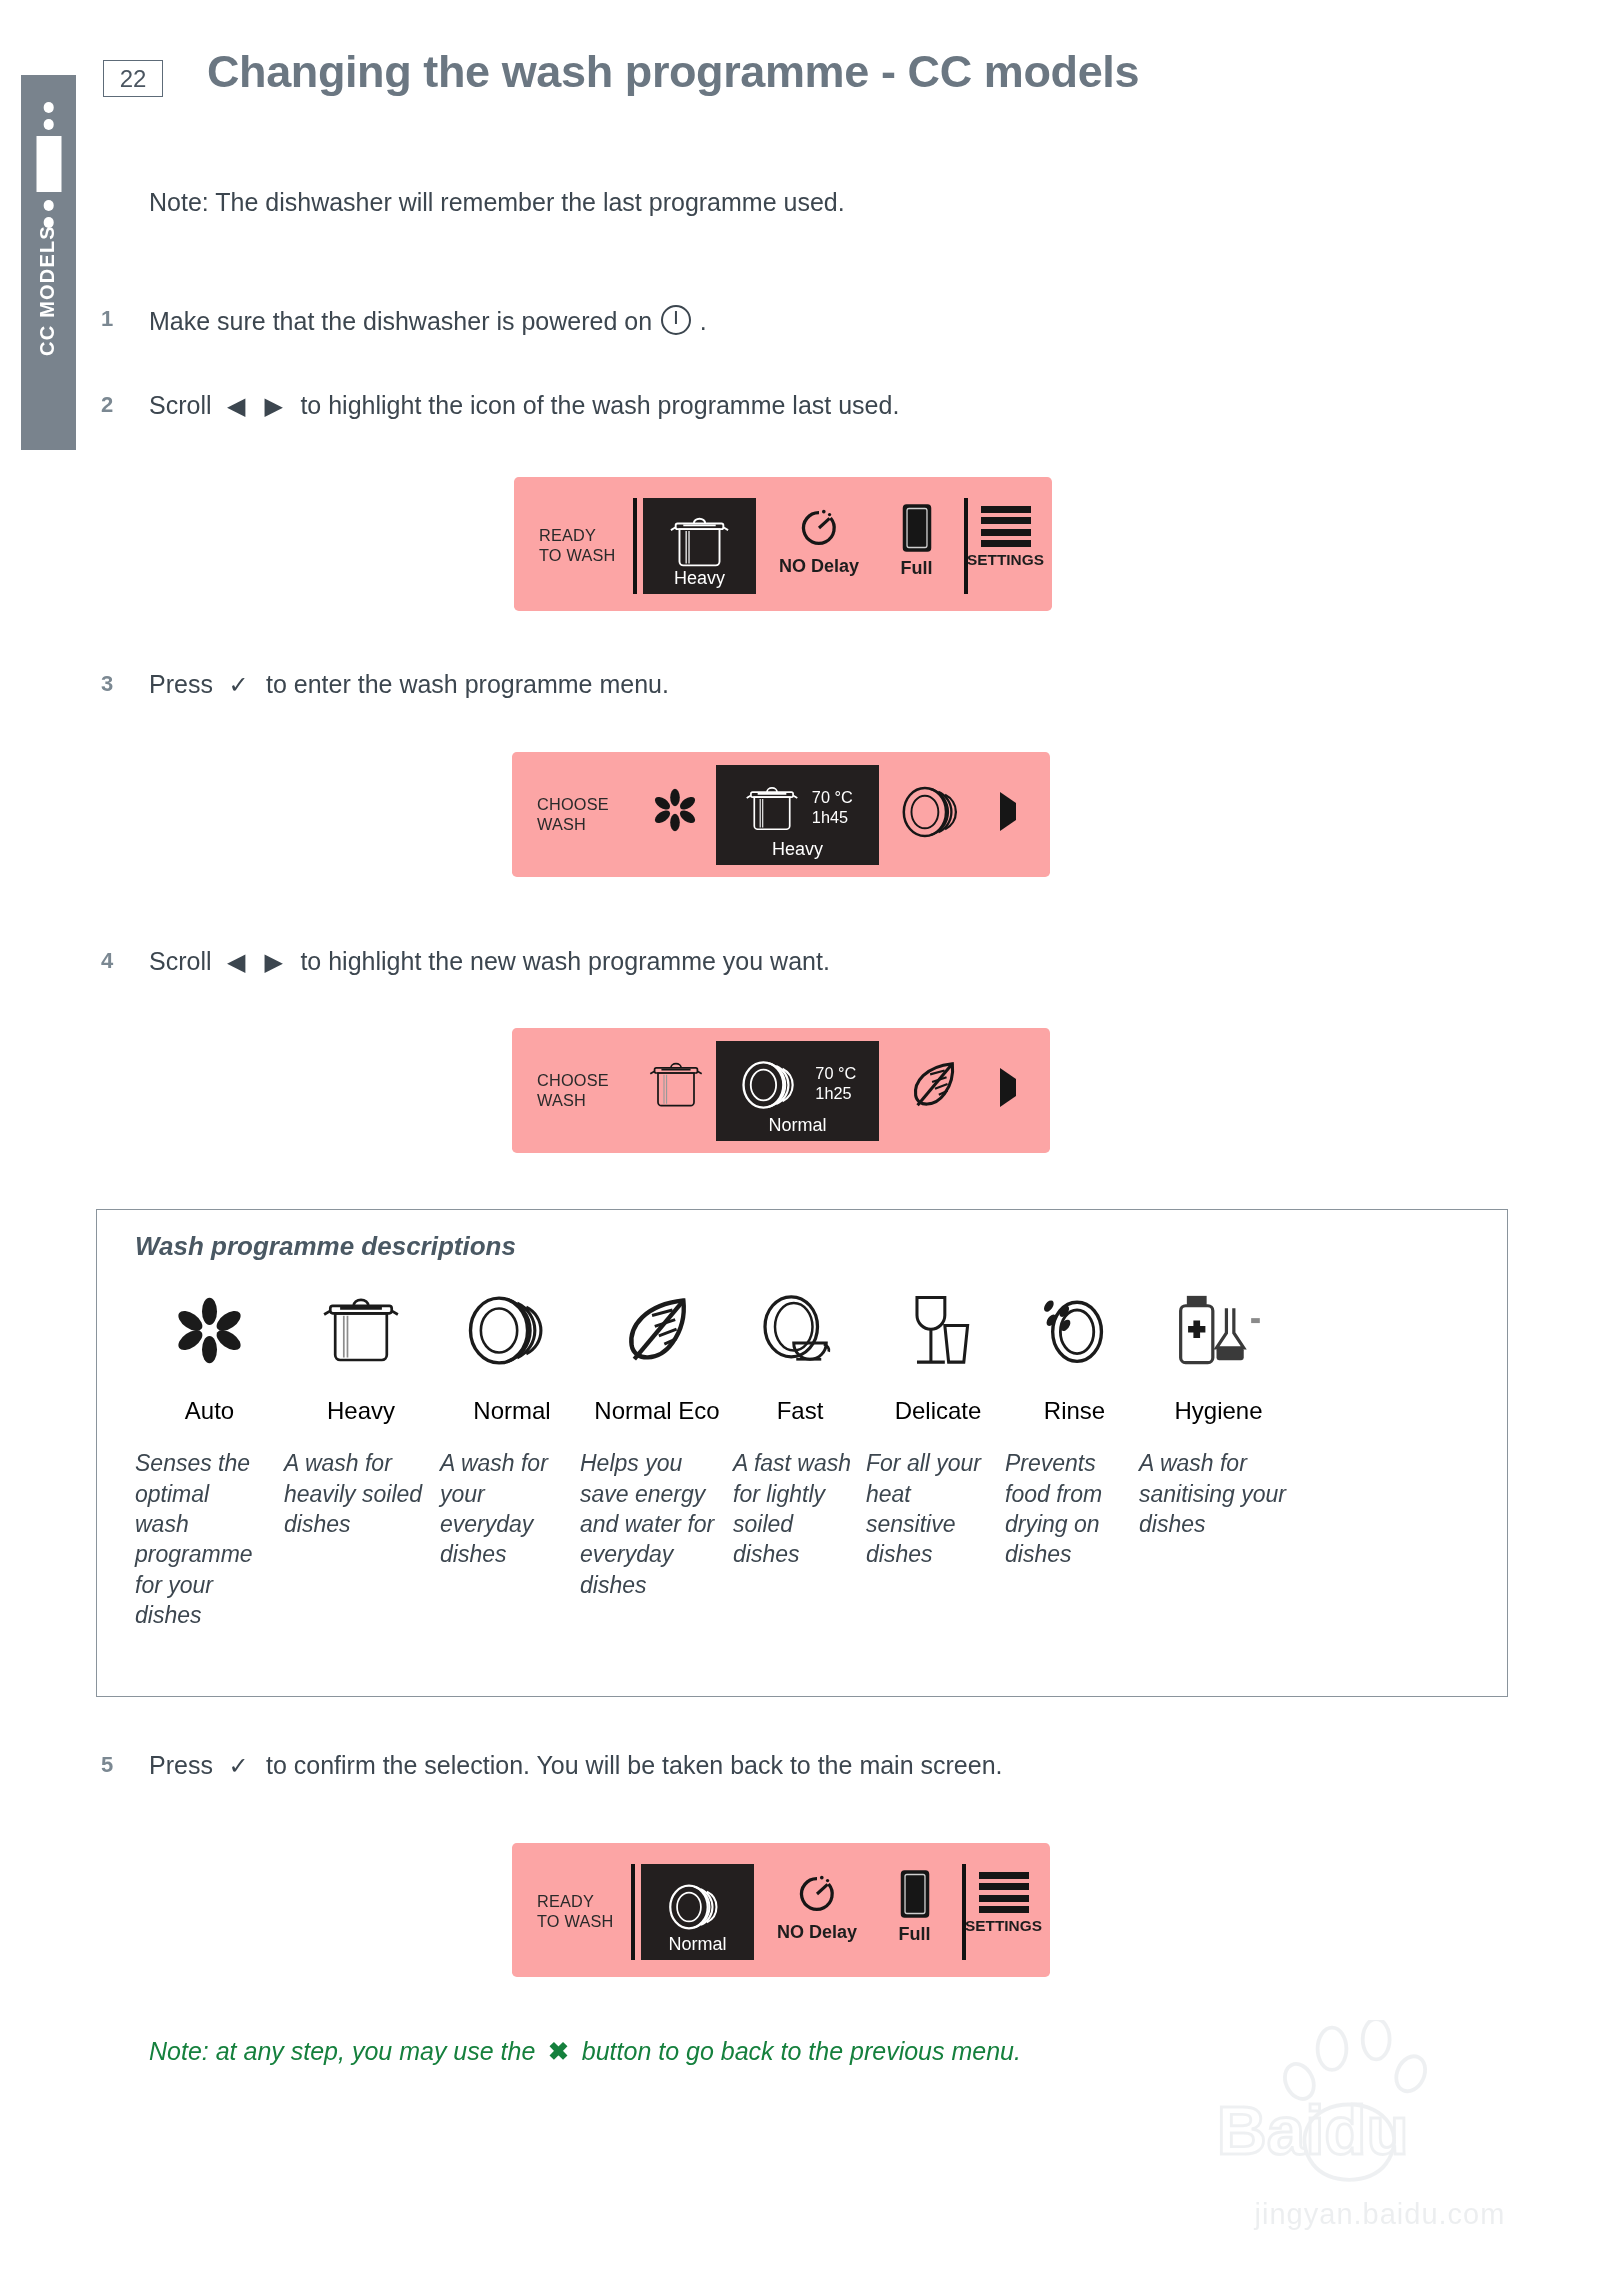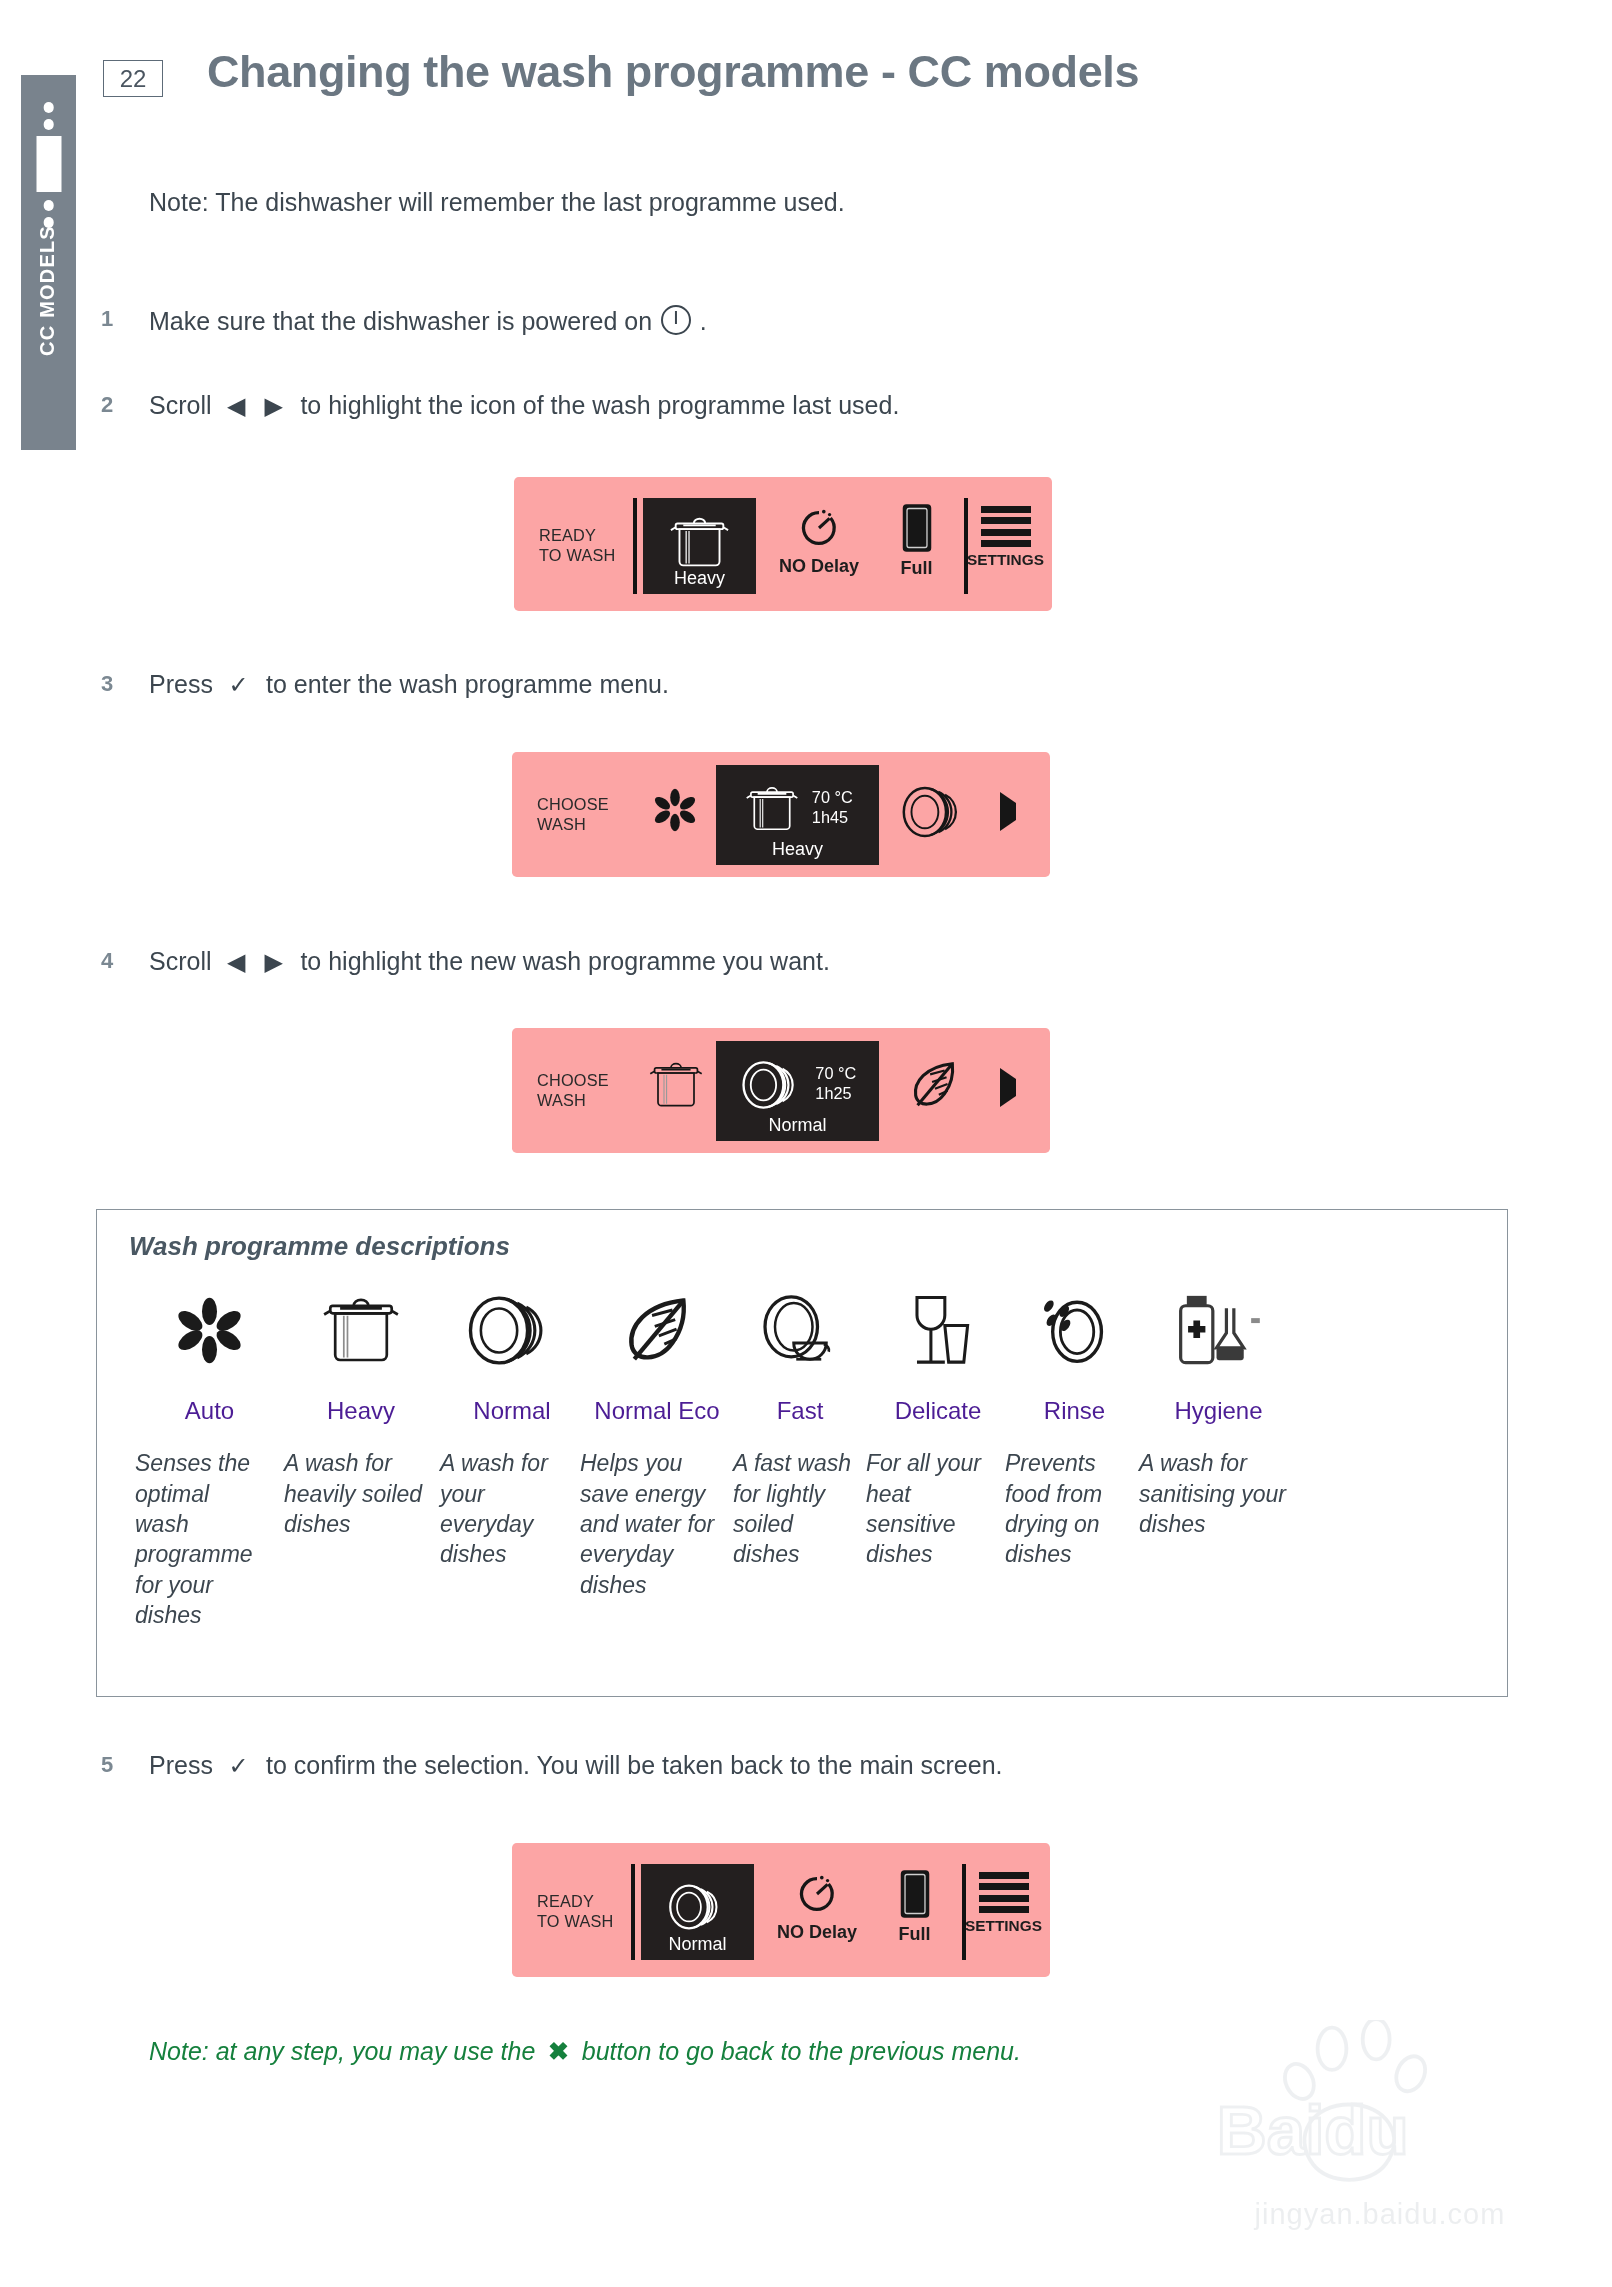--- a/index.html
+++ b/index.html
@@ -87,27 +87,27 @@
   .caret-right{
     width:0;height:0;border-left:16.3px solid #161616;
     border-top:11.5px solid transparent;border-bottom:11.5px solid transparent;
   }
   
   #desc-box{
     position:absolute; left:96px; top:1209px; width:1412px; height:488px;
     border:1.9px solid #8a949c; box-sizing:border-box; background:#fff;
   }
   #desc-title{
-    position:absolute; left:32px; top:21px; font-size:26px;
+    position:absolute; left:38px; top:21px; font-size:26px;
     font-style:italic; font-weight:bold; color:#4a5863;
   }
   .prog-col{position:absolute; top:67px;}
   .prog-ico{height:106px;display:flex;align-items:center;justify-content:center;}
   .prog-name{
-    margin-top:15.4px;text-align:center;font-size:24px;color:#4c1d95;
+    margin-top:15.4px;text-align:center;font-size:24px;color:#000000;
     line-height:1.12;
   }
   .prog-desc{
     margin-top:23px;font-size:23px;font-style:italic;color:#3c464f;
     line-height:1.32;
   }
   
   #bottom-note{
     position:absolute; left:149px; top:2037px; font-size:25px;
     font-style:italic; color:#15803d; white-space:nowrap;

